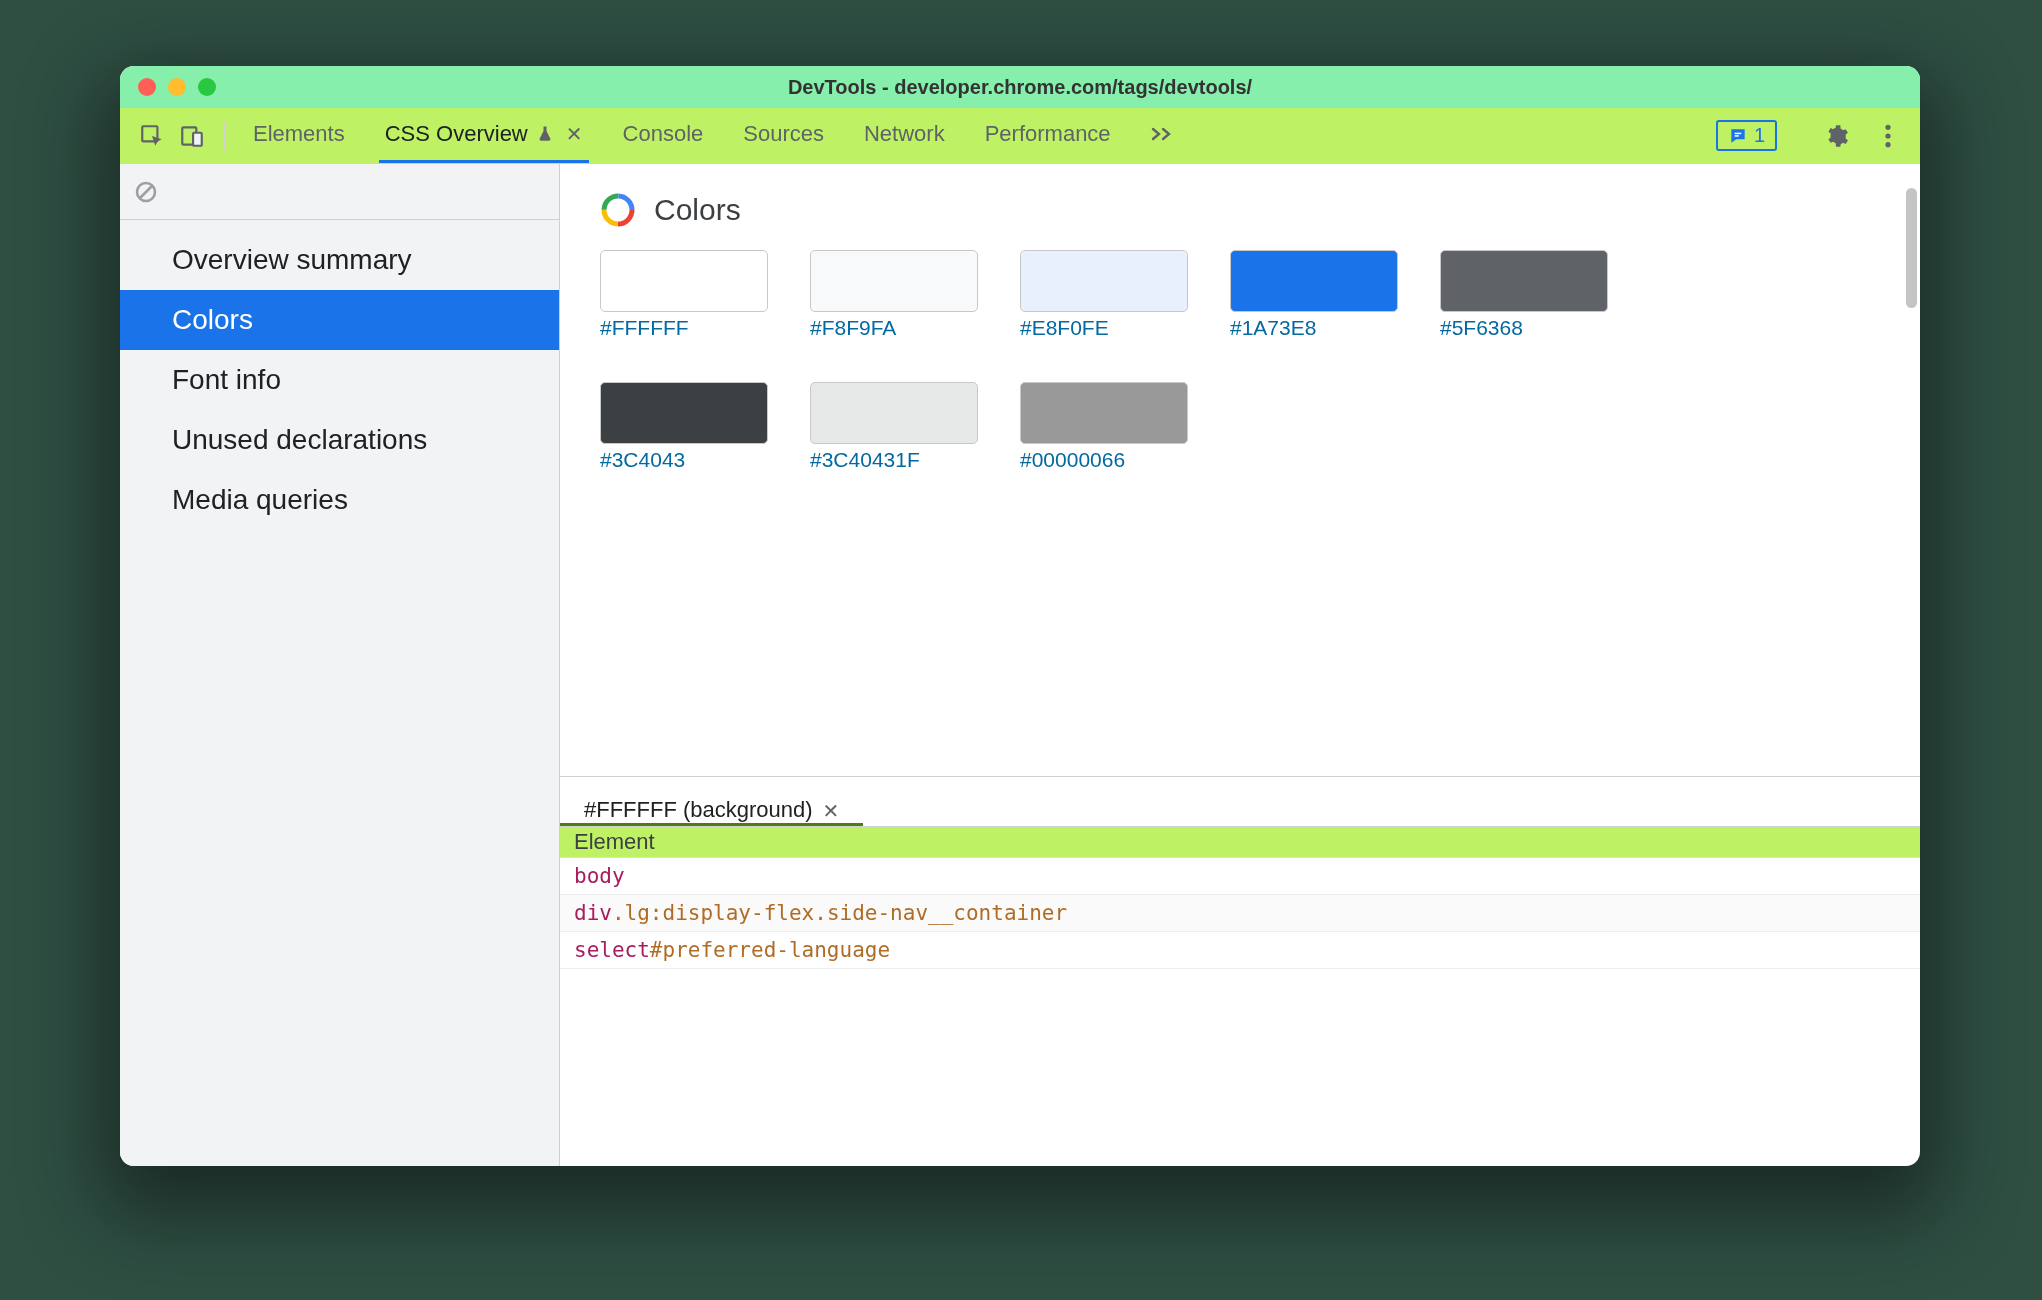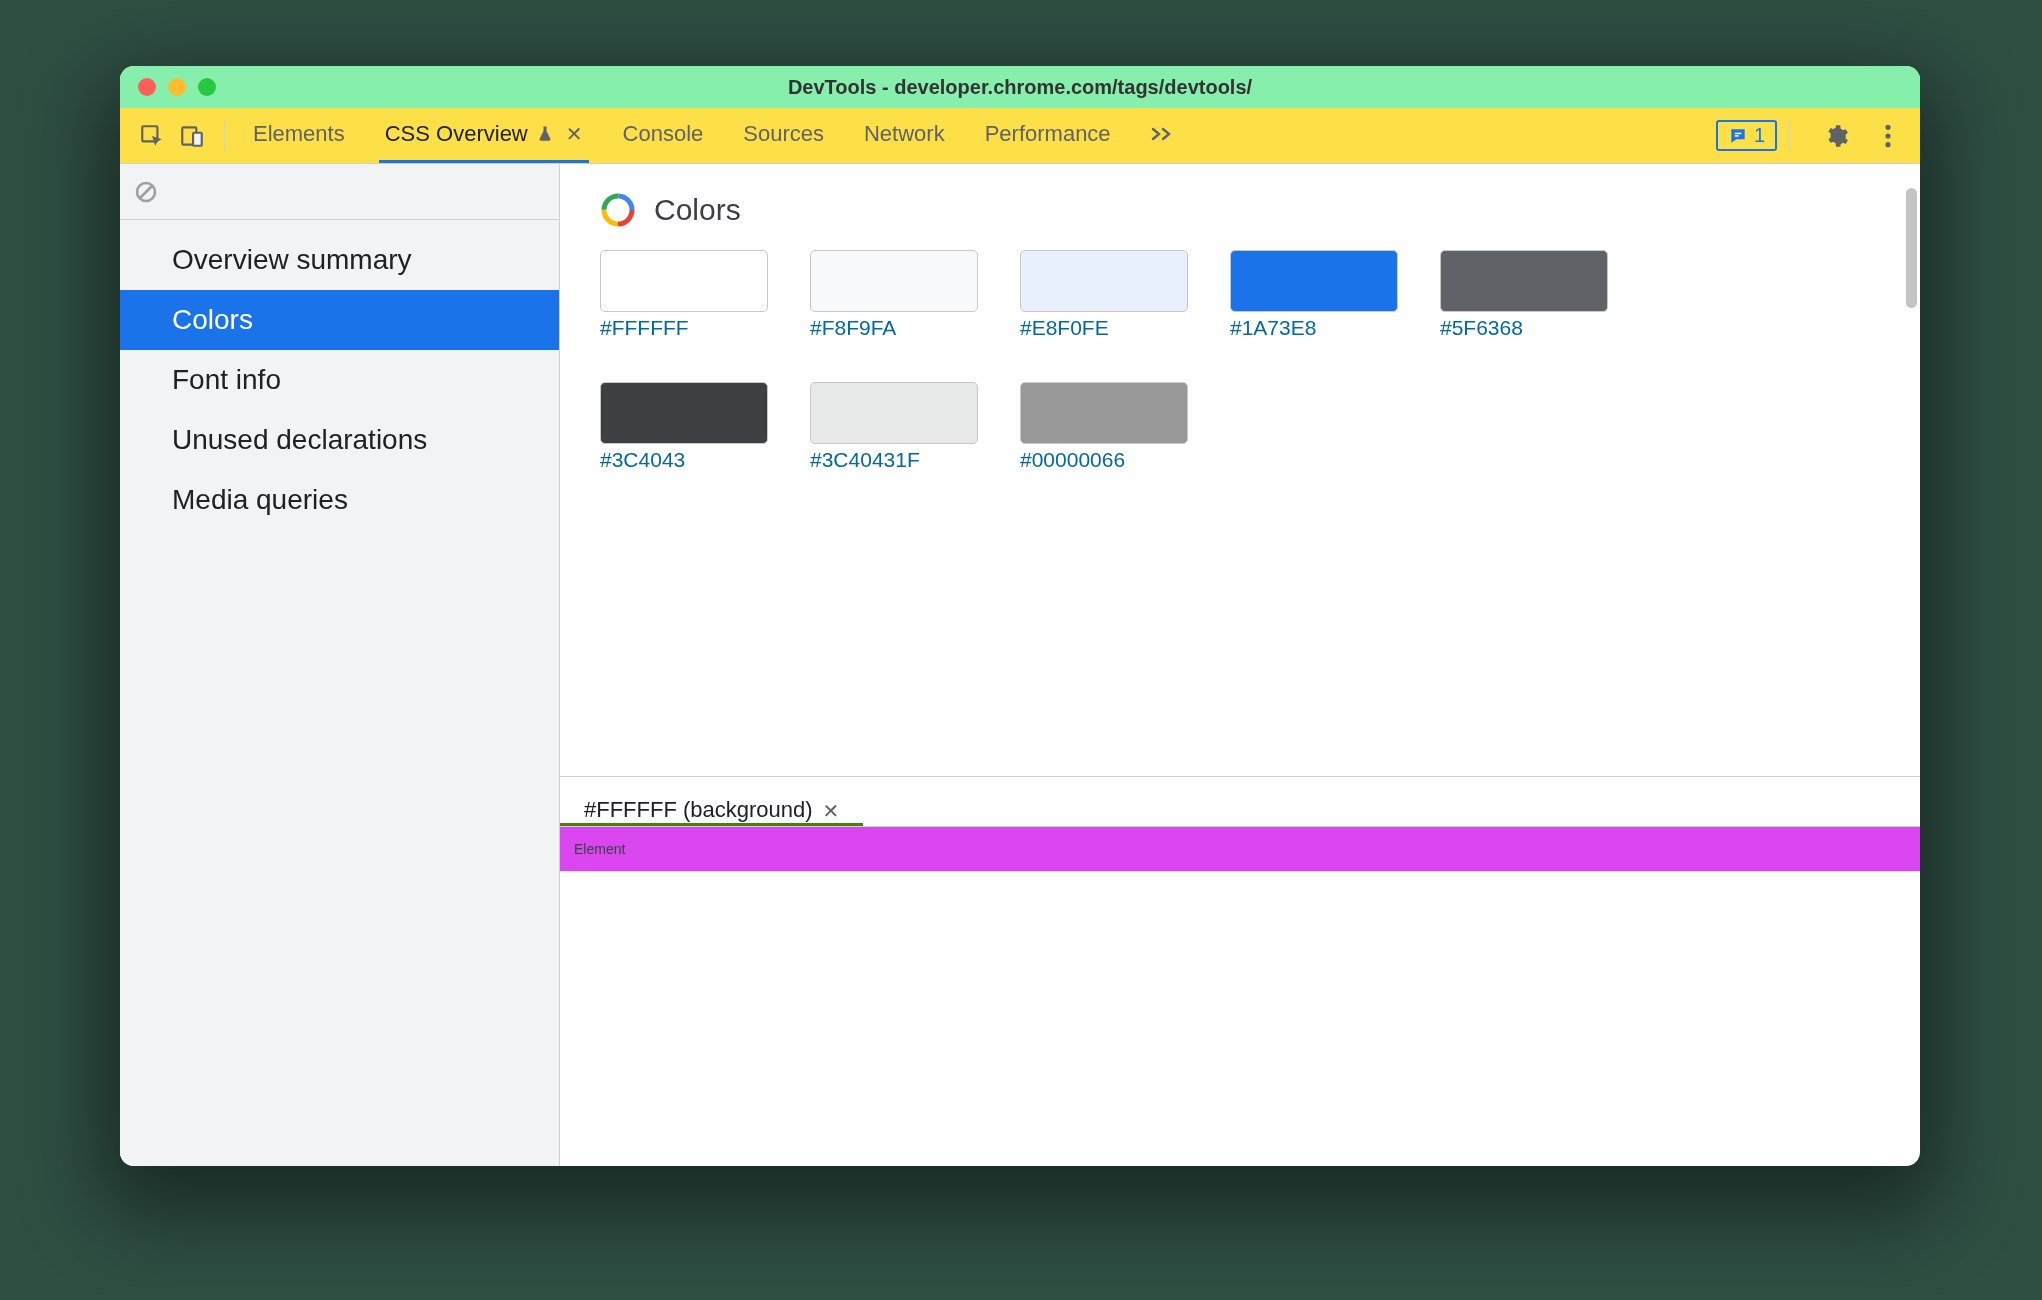--- a/index.html
+++ b/index.html
@@ -29,21 +29,21 @@
   .traffic { display:flex; gap:12px; padding-left:18px; }
   .dot { width:18px; height:18px; border-radius:50%; }
   .dot.red{background:#ff5f57;} .dot.yellow{background:#febc2e;} .dot.green{background:#28c840;}
   .title {
     position:absolute; left:0; right:0; text-align:center;
     font-size:20px; color:#333; font-weight:600;
     pointer-events:none;
   }
   
   .tabstrip {
-    height:56px; background:#fde047;
+    height:56px; background:#bef264;
     border-bottom:1px solid #d0d0d0;
     display:flex; align-items:center;
     padding:0 12px; gap:0;
   }
   .tabstrip .icon-btn {
     width:40px; height:40px; display:flex; align-items:center; justify-content:center;
     color:#5f6368; cursor:pointer;
   }
   .tabstrip .sep { width:1px; height:30px; background:#d0d0d0; margin:0 12px; }
   .tabs { display:flex; align-items:stretch; height:100%; gap:28px; padding-left:10px; }
@@ -100,22 +100,22 @@
     border-top:1px solid #d0d0d0; display:flex; flex-direction:column;
     height:390px;
   }
   .dtabs { display:flex; border-bottom:1px solid #d0d0d0; height:50px; }
   .dtab {
     display:flex; align-items:flex-end; padding:0 24px; font-size:22px;
     color:#202124; gap:10px; border-bottom:3px solid #4d7c0f; cursor:pointer;
   }
   .dtab .x { color:#5f6368; font-size:20px; cursor:pointer; }
   .dhead {
-    background:#d946ef; font-size:14px; color:#3c4043;
-    padding:14px 14px; border-bottom:1px solid #e0e0e0;
+    background:#bef264; font-size:22px; color:#3c4043;
+    padding:2px 14px; border-bottom:1px solid #e0e0e0;
   }
   .dlist { font-family: Menlo, Consolas, monospace; font-size:21px; }
   .drow { padding:6px 14px; border-bottom:1px solid #eee; cursor:pointer; }
   .drow:nth-child(even){ background:#fafafa; }
   .tok-tag{color:#a71d5d;} .tok-cls{color:#b06c25;} .tok-id{color:#b06c25;}
   svg { display:block; }
 </style>
 </head>
 <body>
 
@@ -260,17 +260,22 @@
       </div>
 
       <div class="details">
         <div class="dtabs">
           <div class="dtab">
             <span>#FFFFFF (background)</span>
             <span class="x">✕</span>
           </div>
         </div>
         <div class="dhead">Element</div>
+        <div class="dlist" id="dlist">
+            <div class="drow"><span class="tok-tag">body</span></div>
+            <div class="drow"><span class="tok-tag">div</span><span class="tok-cls">.lg:display-flex</span><span class="tok-cls">.side-nav__container</span></div>
+            <div class="drow"><span class="tok-tag">select</span><span class="tok-id">#preferred-language</span></div>
+          </div>
       </div>
     </div>
   </div>
 
 </div>
 
 </body></html>

